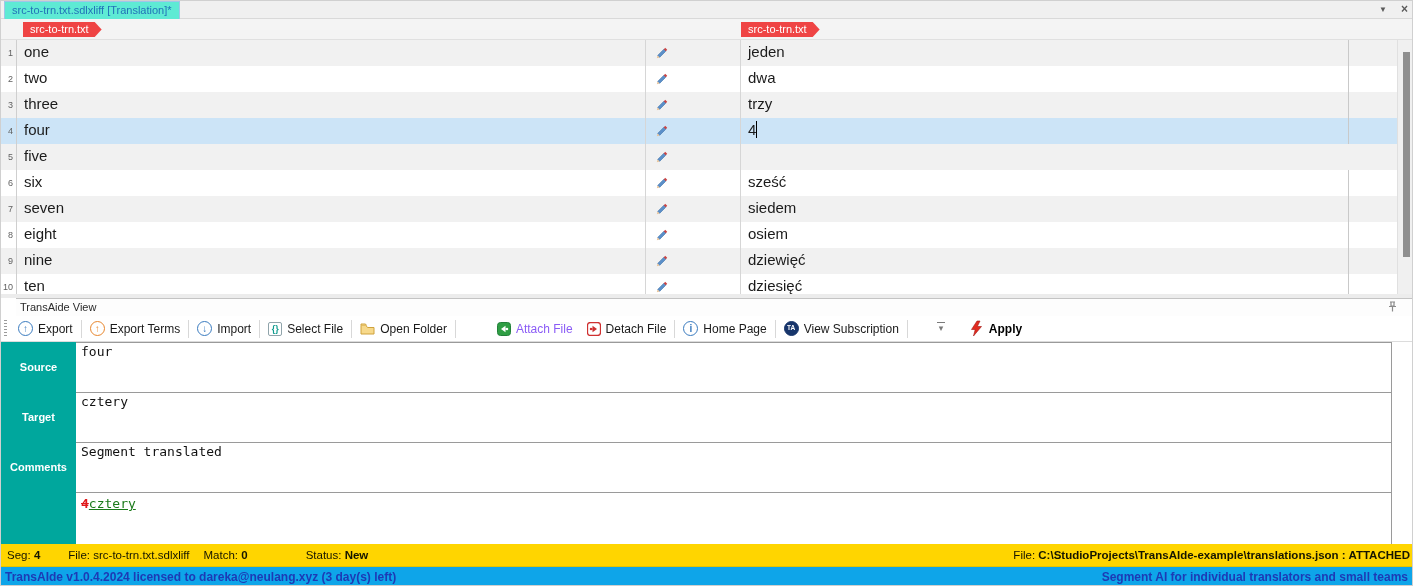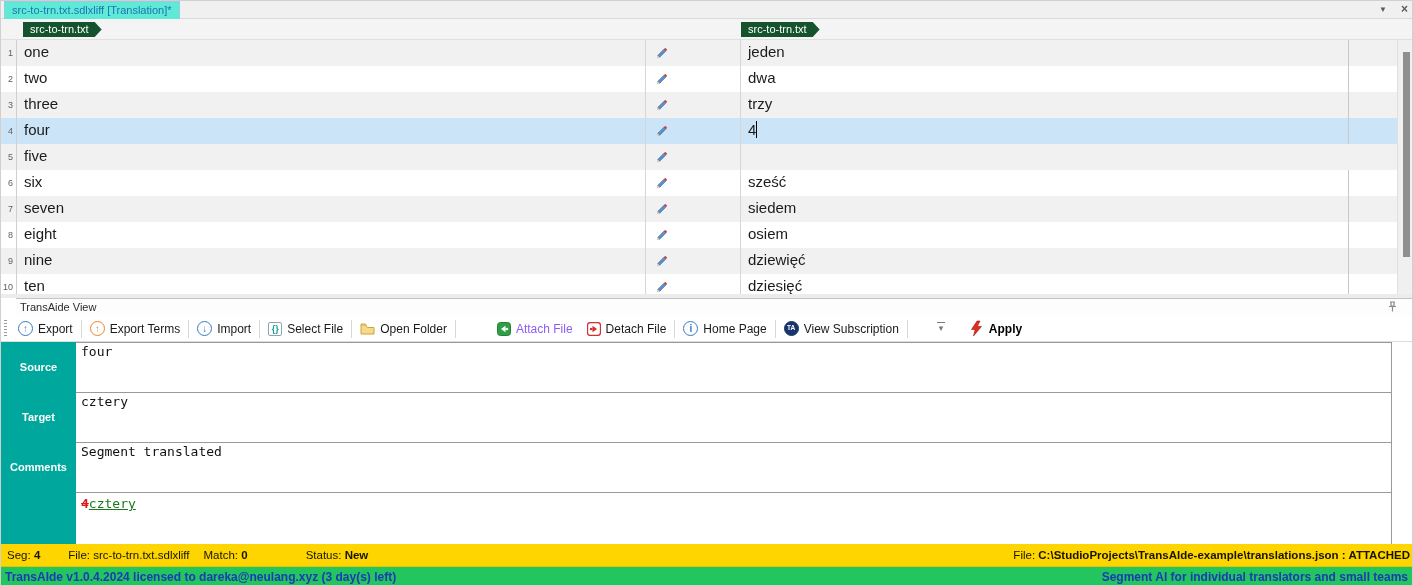--- a/index.html
+++ b/index.html
@@ -10,21 +10,21 @@
   .tabbar { position:absolute; top:0; left:0; width:1413px; height:18px; background:#f0f0f0; border-bottom:1px solid #d9d9d9; }
   .doc-tab { position:absolute; left:3px; top:0; height:18px; line-height:17px; padding:0 7px; background:#5eead4;
              border:1px solid #9ec6e8; border-bottom:none; color:#2273b8; font-size:11px; }
   .tabbar-icons { position:absolute; right:6px; top:1px; display:flex; gap:14px; color:#5a5a5a; }
   .tabbar-icons .dd { font-size:8px; line-height:16px; }
   .tabbar-icons .x { font-size:12px; font-weight:bold; line-height:15px; }
 
   
   .editor { position:absolute; top:18px; left:0; width:1413px; height:275px; background:#fff; overflow:hidden; }
   .edit-header { position:relative; height:21px; background:#f4f4f4; border-bottom:1px solid #e0e0e0; }
-  .badge { position:absolute; top:3px; height:15px; line-height:15px; font-size:11px; color:#fff; background:#14532d;
+  .badge { position:absolute; top:3px; height:15px; line-height:15px; font-size:11px; color:#fff; background:#ef4444;
            padding:0 13px 0 7px; clip-path:polygon(0 0, calc(100% - 7px) 0, 100% 50%, calc(100% - 7px) 100%, 0 100%); }
   .badge.src-side { left:22px; } .badge.tgt-side { left:740px; }
   .rows { position:relative; }
   .seg-row { display:grid; grid-template-columns:16px 629px 95px 608px 48px; width:1396px; height:26px; }
   .seg-row.odd  { background:#f1f1f1; }
   .seg-row.even { background:#ffffff; }
   .seg-row.sel  { background:#cce4f7; }
   .cell { overflow:hidden; white-space:nowrap; }
   .c-num { font-size:9px; color:#5f5f5f; text-align:right; padding:0 3px 0 0; line-height:27px; border-right:1px solid #cfcfcf; }
   .c-src { font-size:15px; color:#1b1b1b; padding:3px 0 0 7px; border-right:1px solid #d6d6d6; }
@@ -76,21 +76,21 @@
   .diff-ins { color:#1a7a1a; text-decoration:underline; }
 
   
   .statusbar { position:absolute; top:543px; left:0; width:1413px; height:22px; background:#ffd500; font-size:11.5px;
                color:#151500; display:flex; align-items:center; }
   .statusbar b { font-weight:bold; }
   .sb-seg { margin-left:6px; } .sb-file { margin-left:28px; } .sb-match { margin-left:14px; } .sb-status { margin-left:58px; }
   .sb-right { margin-left:auto; margin-right:4px; }
 
   
-  .footer { position:absolute; top:565px; left:0; width:1413px; height:21px; background:#22c55e; border-top:1px solid #e6c400;
+  .footer { position:absolute; top:565px; left:0; width:1413px; height:21px; background:#0ea5e9; border-top:1px solid #e6c400;
             display:flex; align-items:center; font-size:12px; font-weight:bold; color:#1d3ab5; }
   .ft-left { margin-left:4px; } .ft-right { margin-left:auto; margin-right:6px; }
 </style>
 </head>
 <body>
 
 <div class="app">
 
   <div class="tabbar">
     <div class="doc-tab">

